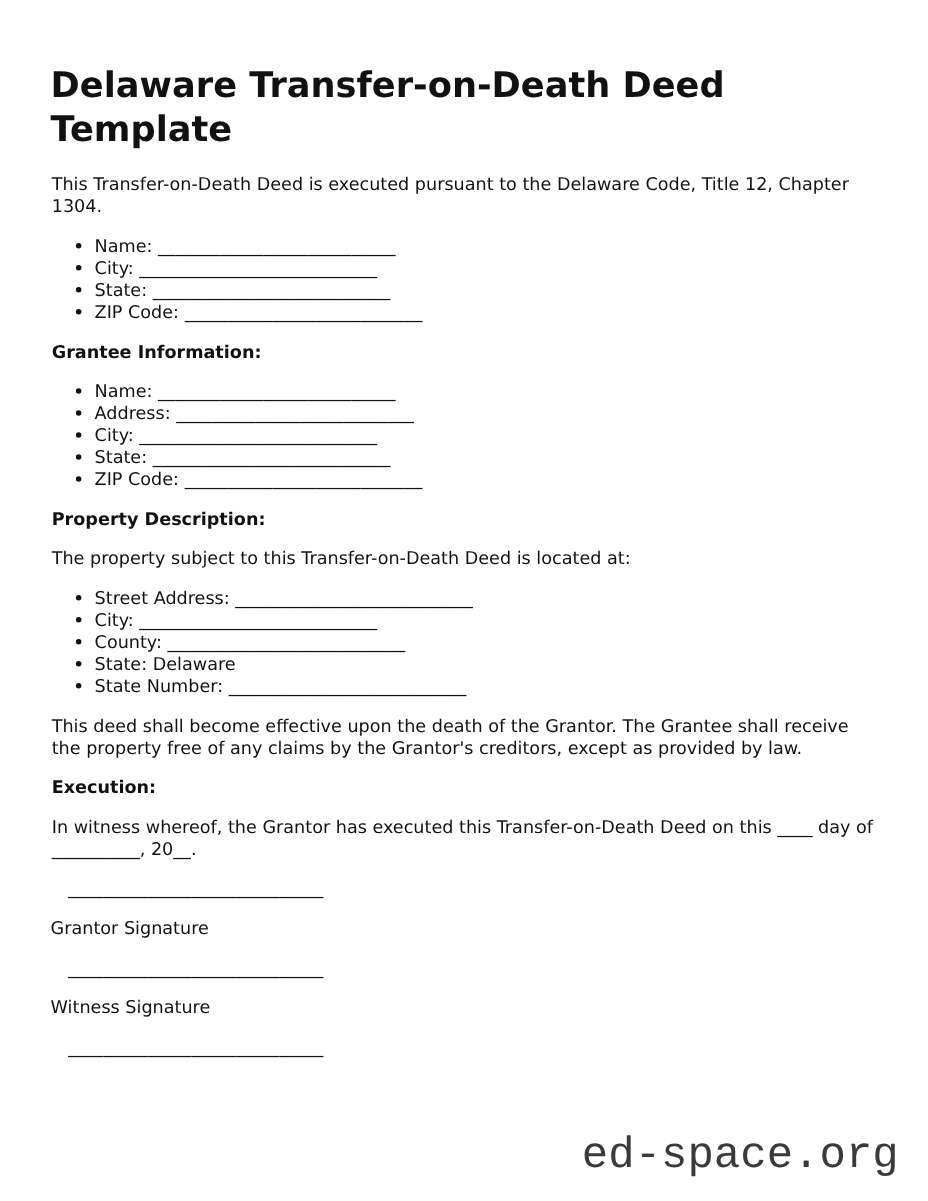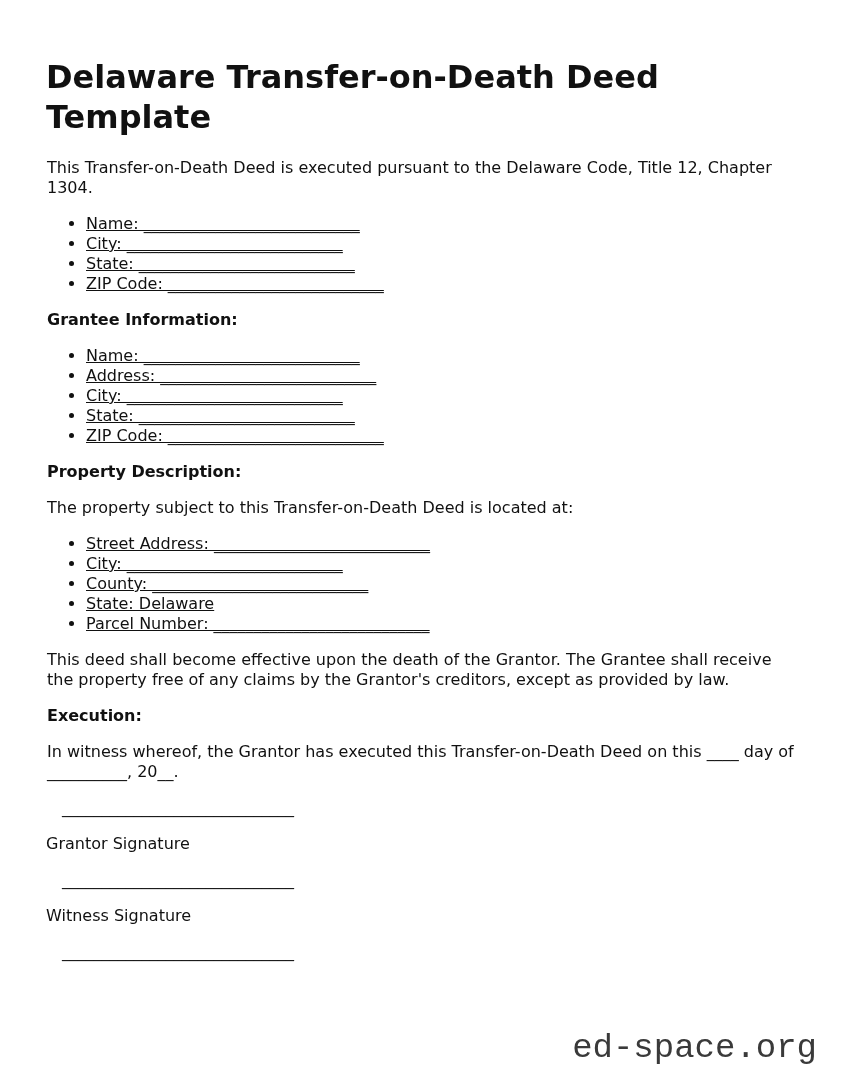--- a/index.html
+++ b/index.html
@@ -33,42 +33,41 @@
   p {
     margin: 16px 1px;
   }
   p.section-heading {
     font-weight: bold;
   }
   ul.field-list {
     margin: 16px 0;
     padding-left: 40px;
     list-style-type: disc;
-    text-decoration: underline;
   }
   ul.field-list li {
     margin: 0;
     padding: 0;
   }
   p.signature-line {
     margin: 16px 16px;
     white-space: nowrap;
   }
   p.signature-label {
     margin: 16px 0 16px 0;
   }
   .sig-block {
     margin-top: 16px;
   }
   .watermark {
     position: absolute;
     top: 1028px;
     right: 27px;
     font-family: "Liberation Mono", "DejaVu Sans Mono", monospace;
-    font-size: 34px;
+    font-size: 40px;
     line-height: 1.2;
     color: #3a3a3a;
     letter-spacing: 0;
     white-space: nowrap;
   }
 </style>
 </head>
 <body>
 
 <div class="page">
@@ -93,21 +92,21 @@
     <li>ZIP Code: ___________________________</li>
   </ul>
 
   <p class="section-heading">Property Description:</p>
   <p>The property subject to this Transfer-on-Death Deed is located at:</p>
   <ul class="field-list">
     <li>Street Address: ___________________________</li>
     <li>City: ___________________________</li>
     <li>County: ___________________________</li>
     <li>State: Delaware</li>
-    <li>Parcel Number: ___________________________</li>
+    <li>State Number: ___________________________</li>
   </ul>
 
   <p>This deed shall become effective upon the death of the Grantor. The Grantee shall receive the property free of any claims by the Grantor's creditors, except as provided by law.</p>
 
   <p class="section-heading">Execution:</p>
   <p>In witness whereof, the Grantor has executed this Transfer-on-Death Deed on this ____ day of __________, 20__.</p>
 
   <div class="sig-block">
     <p class="signature-line">_____________________________</p>
     <p class="signature-label">Grantor Signature</p>

